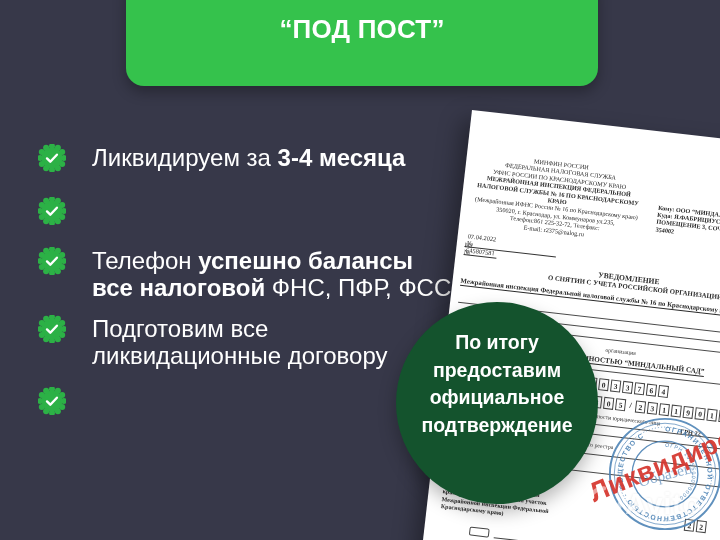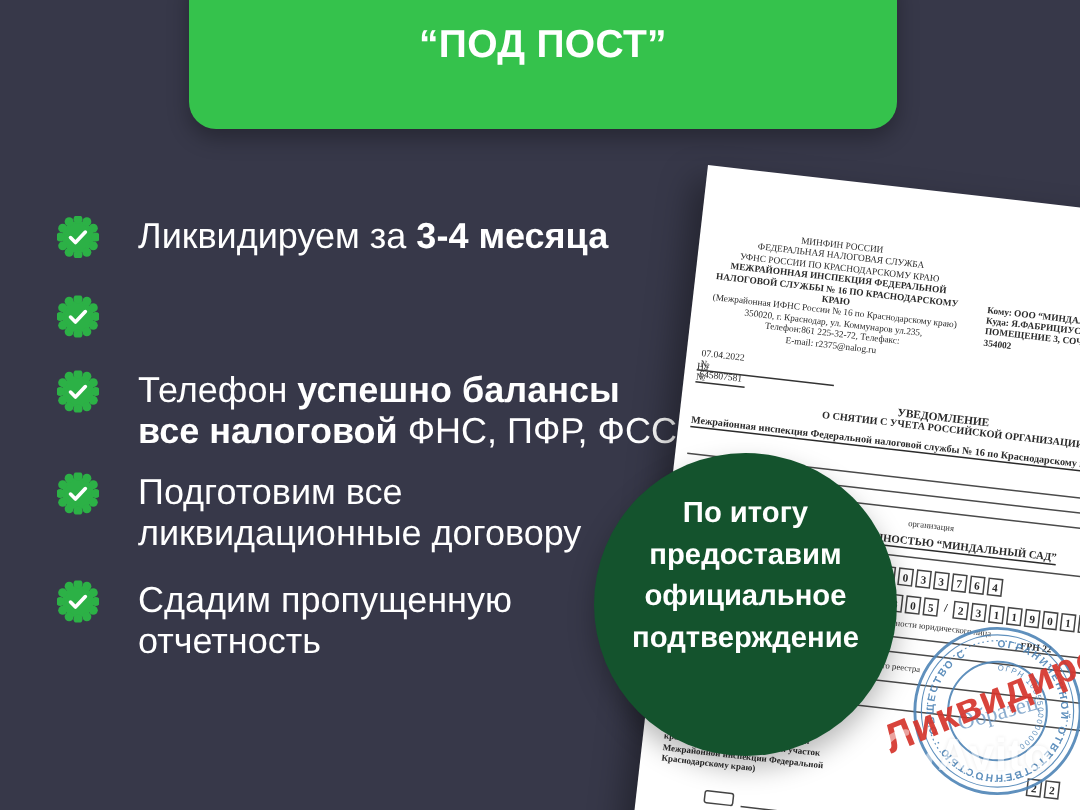--- a/index.html
+++ b/index.html
@@ -195,21 +195,20 @@
           <circle cx="2.2" cy="14" r="3"></circle>
           <circle cx="3.8" cy="8.1" r="3"></circle>
           <circle cx="8.1" cy="3.8" r="3"></circle>
           <circle cx="14" cy="2.2" r="3"></circle>
           <circle cx="19.9" cy="3.8" r="3"></circle>
           <circle cx="24.2" cy="8.1" r="3"></circle>
         </g>
         <path d="M9 14.4 l3.3 3.3 6.6-7" stroke="#fff" stroke-width="2.4" fill="none" stroke-linecap="round" stroke-linejoin="round"></path>
       </svg>
   </span>
-  <div class="btext"><span>Сдадим пропущенную</span><br><span>отчетность</span></div>
 </div>
 
 <div class="paper">
   <div class="agency">
     <div>МИНФИН РОССИИ</div>
     <div>ФЕДЕРАЛЬНАЯ НАЛОГОВАЯ СЛУЖБА</div>
     <div>УФНС РОССИИ ПО КРАСНОДАРСКОМУ КРАЮ</div>
     <div style="font-weight:700">МЕЖРАЙОННАЯ ИНСПЕКЦИЯ ФЕДЕРАЛЬНОЙ НАЛОГОВОЙ СЛУЖБЫ № 16 ПО КРАСНОДАРСКОМУ КРАЮ</div>
     <div>(Межрайонная ИФНС России № 16 по Краснодарскому краю)</div>
     <div>350020, г. Краснодар, ул. Коммунаров ул.235,</div>

